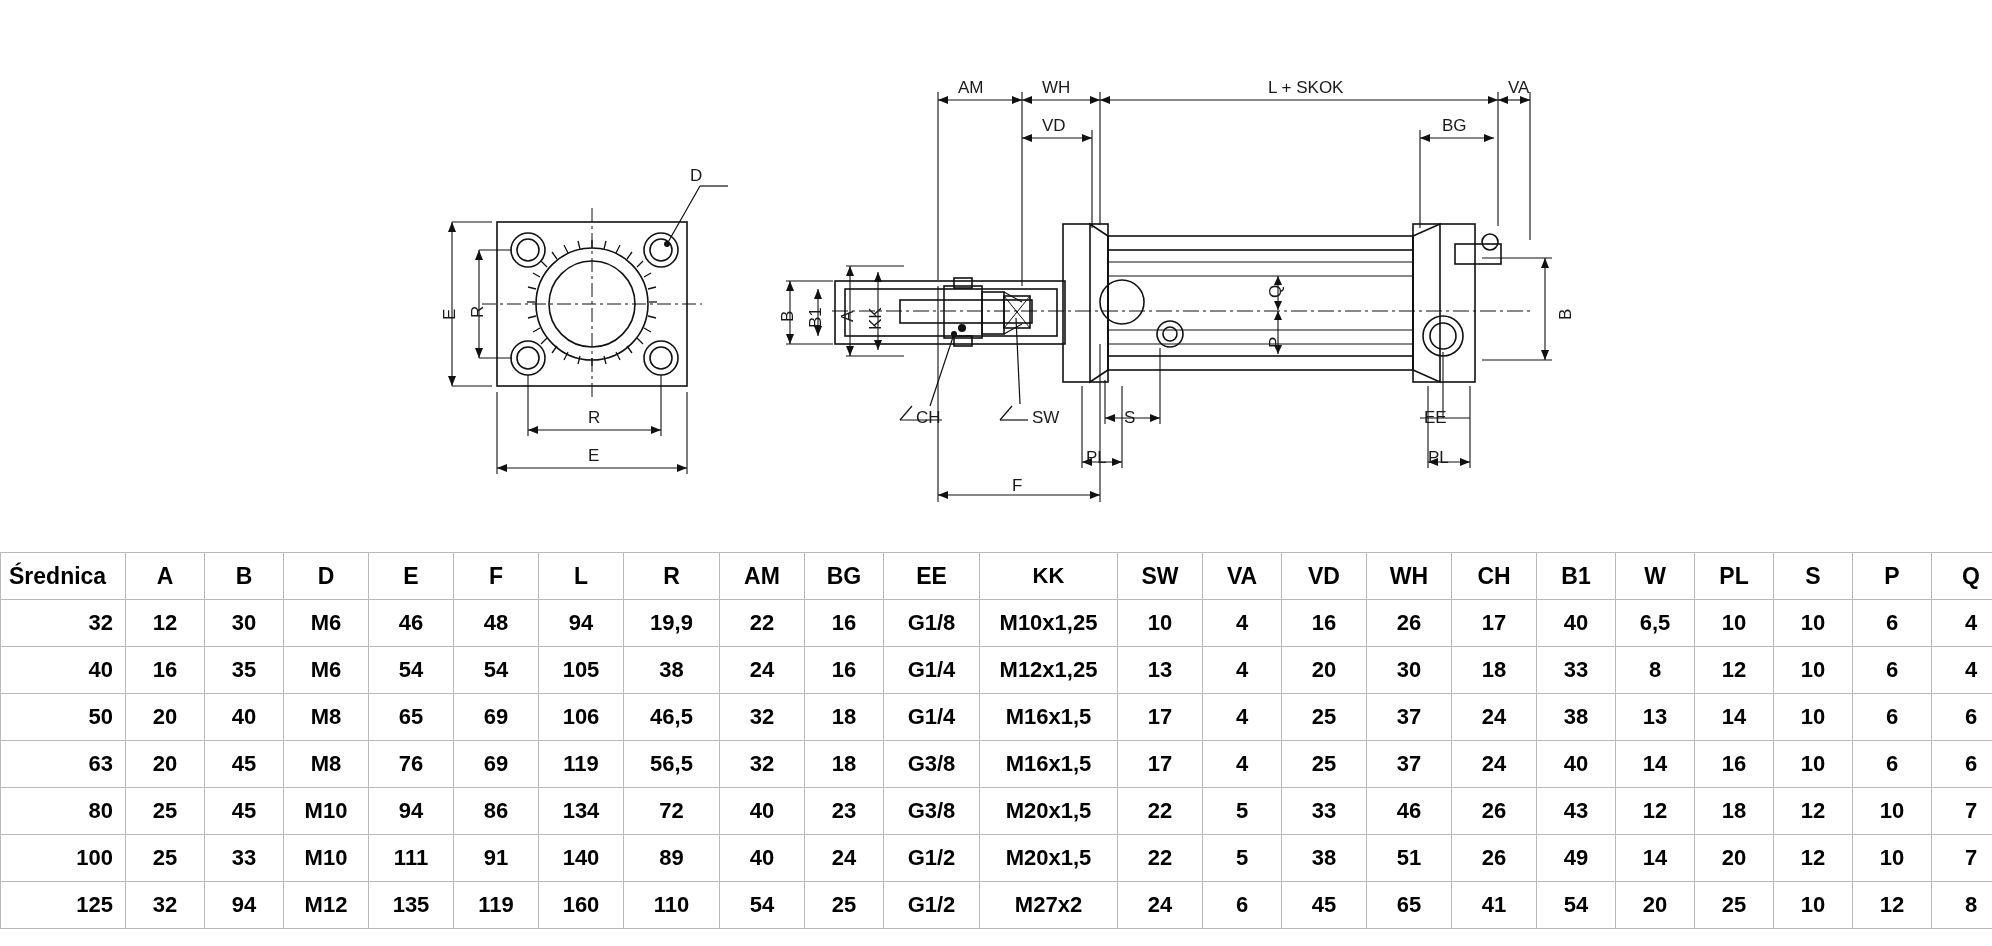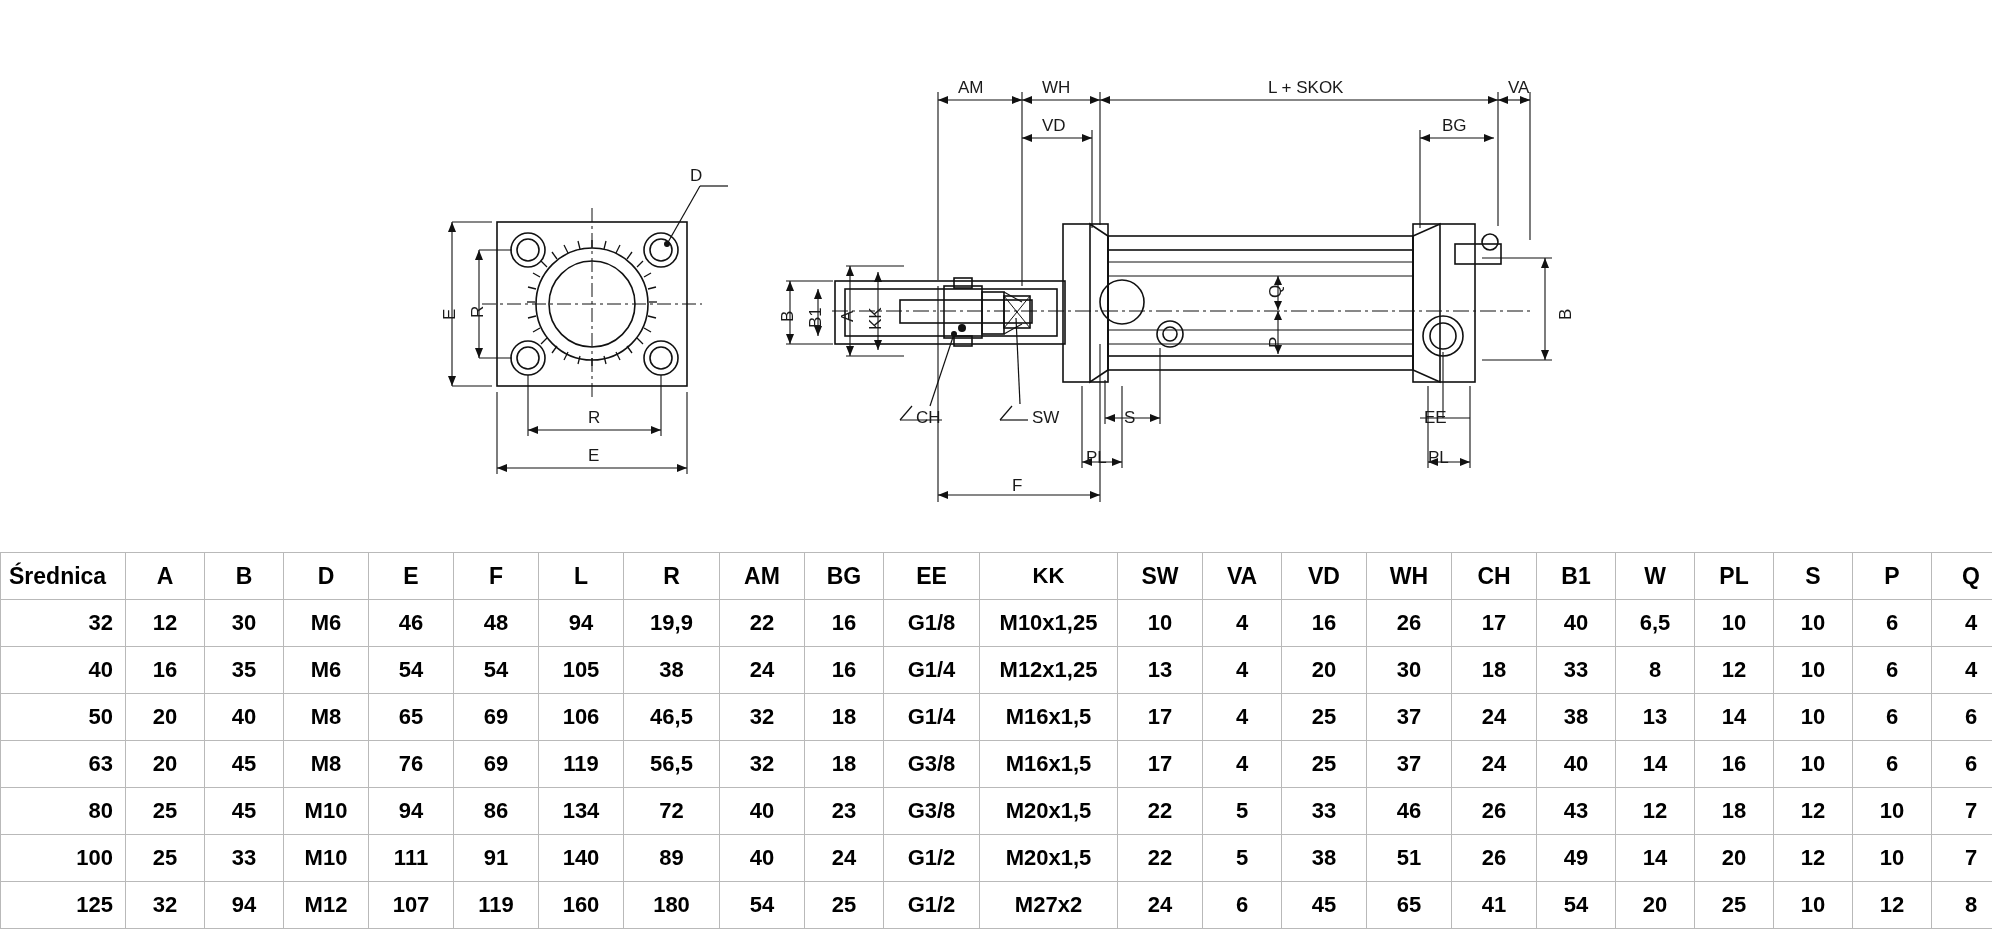--- a/index.html
+++ b/index.html
@@ -597,24 +597,24 @@
           <td>20</td>
           <td>12</td>
           <td>10</td>
           <td>7</td>
         </tr>
         <tr>
           <td class="first">125</td>
           <td>32</td>
           <td>94</td>
           <td>M12</td>
-          <td>107</td>
+          <td>135</td>
           <td>119</td>
           <td>160</td>
-          <td>180</td>
+          <td>110</td>
           <td>54</td>
           <td>25</td>
           <td>G1/2</td>
           <td class="wide">M27x2</td>
           <td>24</td>
           <td>6</td>
           <td>45</td>
           <td>65</td>
           <td>41</td>
           <td>54</td>

